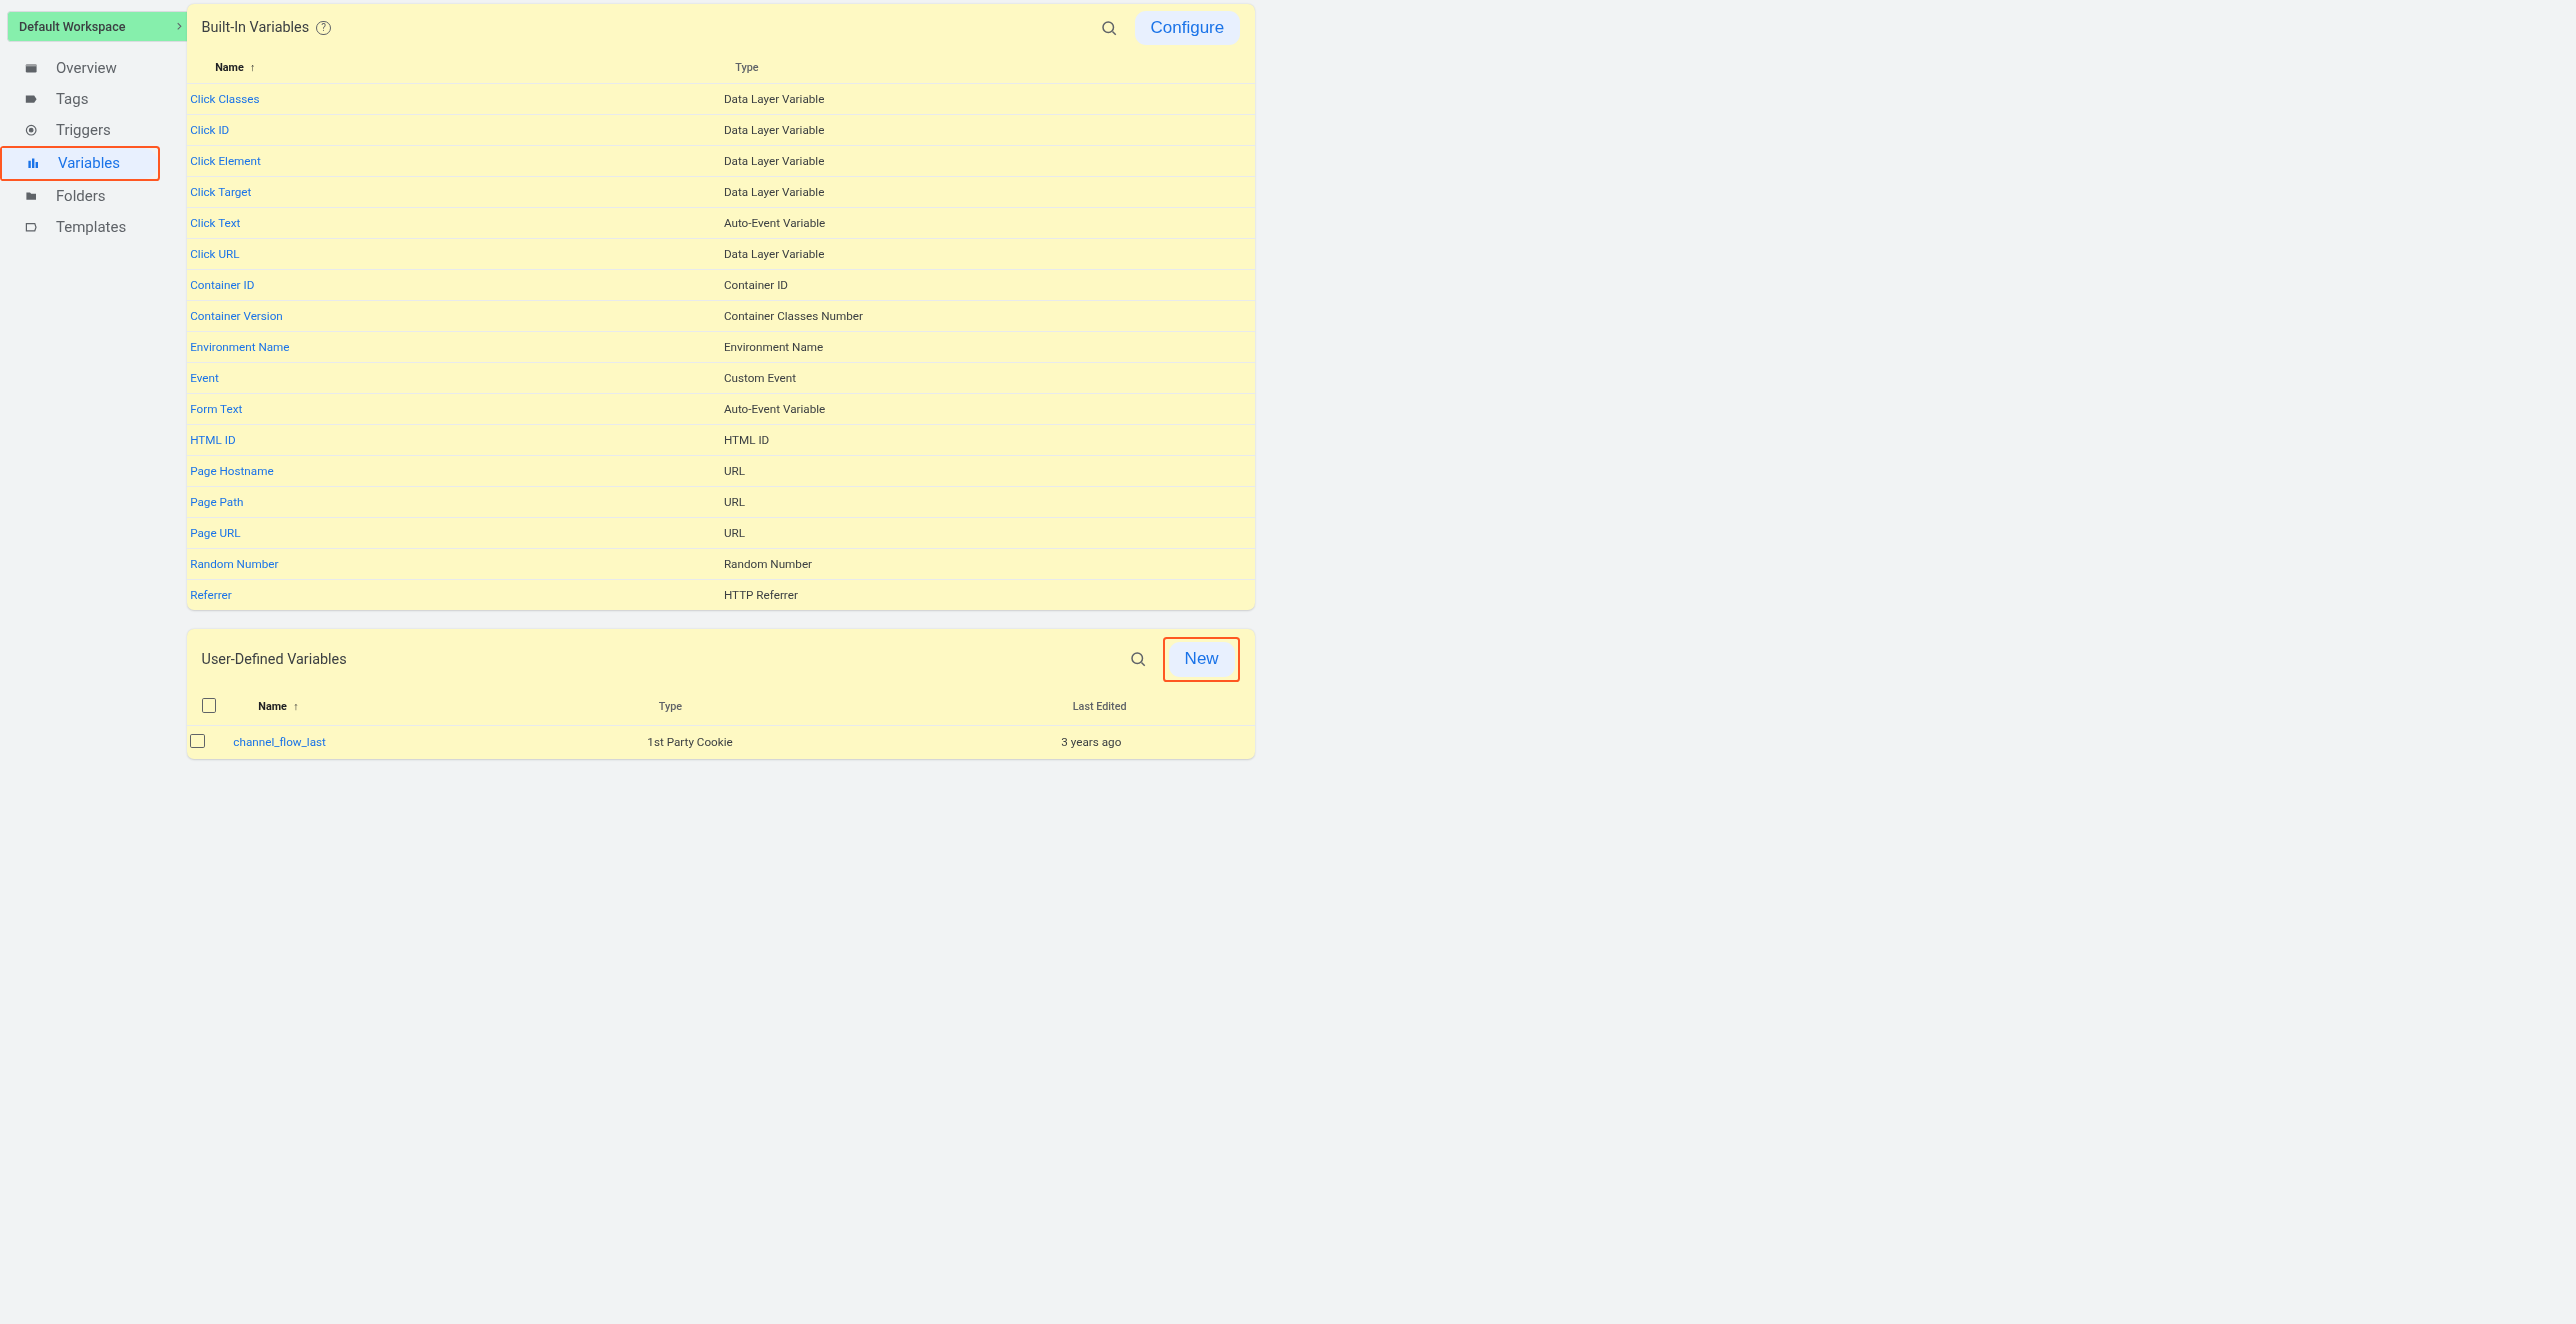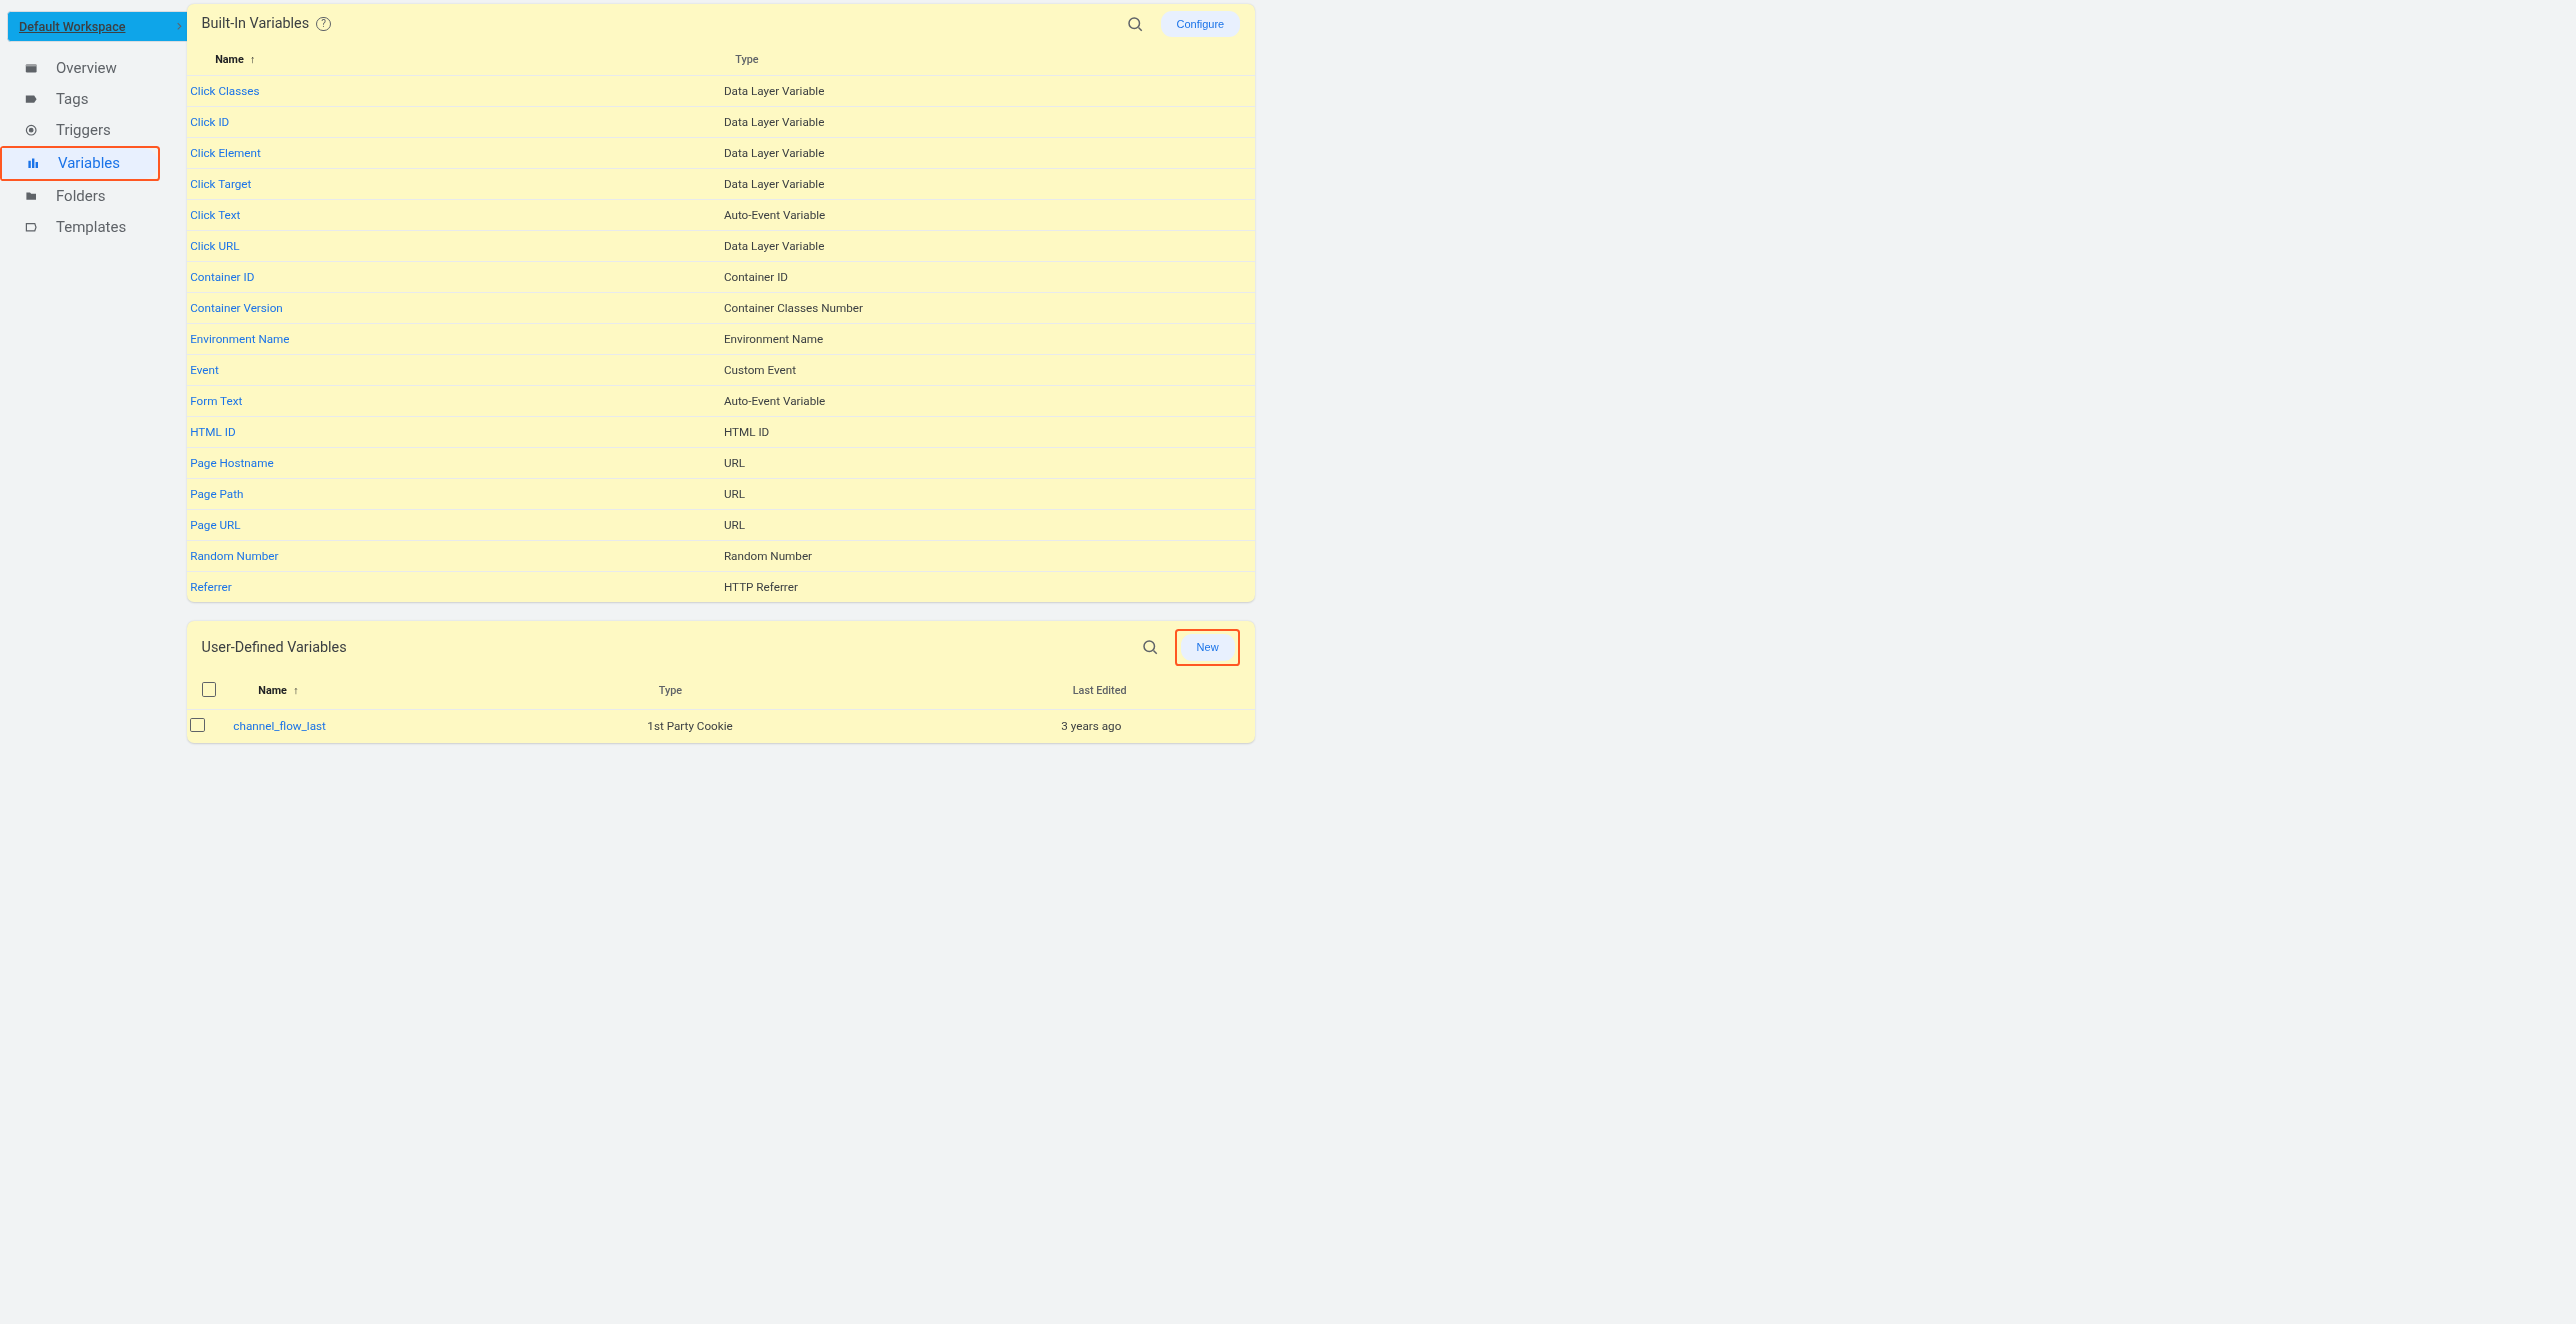--- a/index.html
+++ b/index.html
@@ -12,33 +12,32 @@
 .app { display: flex; width: 100%; min-height: 100vh; }
 
 
 .sidebar {
   width: 180px;
   flex-shrink: 0;
   padding-top: 5.4px;
 }
 .workspace-selector {
   margin: 5.4px 0 10.8px 7.2px;
-  background: #0ea5e9;
+  background: #86efac;
   border: 0.9px solid #dadce0;
   border-radius: 3.6px;
   padding: 7.2px 10.8px;
   display: flex;
   align-items: center;
   justify-content: space-between;
   font-size: 12.6px;
   font-weight: 500;
   color: #3c4043;
   cursor: pointer;
   width: 190px;
-  text-decoration: underline;
 }
 .workspace-selector .chevron { font-size: 16px; color: #5f6368; }
 
 .nav-item {
   display: flex;
   align-items: center;
   padding: 7.2px 9px 7.2px 21.6px;
   font-size: 15px;
   color: #5f6368;
   cursor: pointer;
@@ -117,21 +116,21 @@
   font-size: 18px;
   padding: 3.6px;
   display: inline-flex;
 }
 .flat-btn {
   background: #e8f0fe;
   color: #1a73e8;
   border: none;
   border-radius: 11px;
   padding: 7.2px 16px;
-  font-size: 11px;
+  font-size: 17px;
   font-weight: 500;
   cursor: pointer;
 }
 
 .tbl { width: 100%; border-collapse: collapse; }
 .tbl th {
   text-align: left;
   font-size: 10.8px;
   color: #5f6368;
   font-weight: 500;

